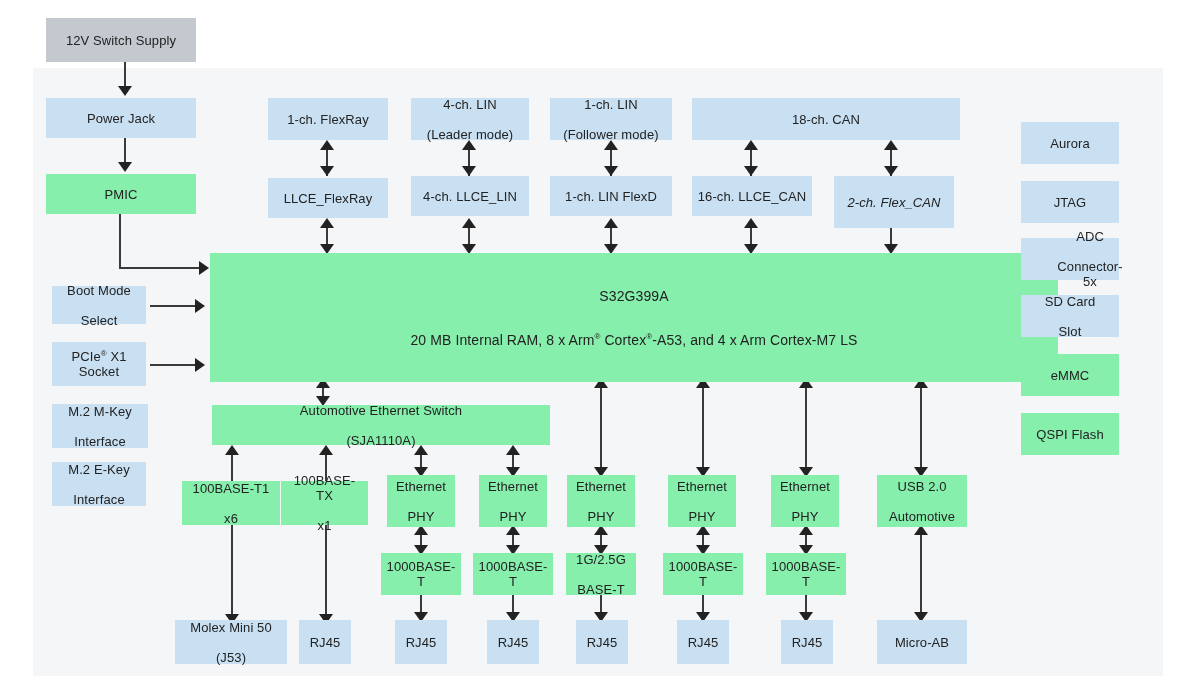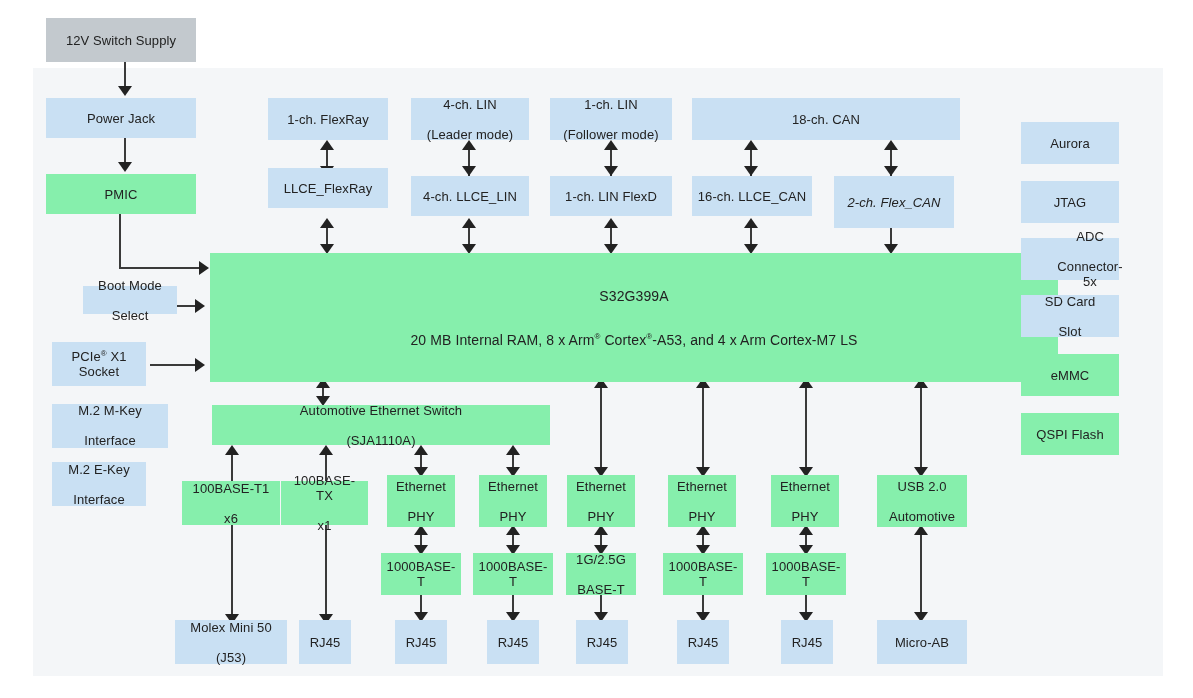--- a/index.html
+++ b/index.html
@@ -93,38 +93,38 @@
   <div class="ah ah-down" style="left:118px;top:162px;"></div>
 
   <div class="box b-dark" style="left:46px;top:174px;width:150px;height:40px;">
     <span>PMIC</span>
   </div>
 
   <div class="ln lnv" style="left:119px;top:214px;width:2px;height:55px;"></div>
   <div class="ln lnh" style="left:119px;top:267px;width:82px;height:2px;"></div>
   <div class="ah ah-right" style="left:199px;top:261px;"></div>
 
-  <div class="box b-light" style="left:52px;top:286px;width:94px;height:28px;margin-left:31px;">
+  <div class="box b-light" style="left:52px;top:286px;width:94px;height:38px;">
     <span>
       <span>Boot Mode</span><br>
       <span>Select</span>
     </span>
   </div>
   <div class="ln lnh" style="left:150px;top:305px;width:50px;height:2px;"></div>
   <div class="ah ah-right" style="left:195px;top:299px;"></div>
 
   <div class="box b-light" style="left:52px;top:342px;width:94px;height:44px;">
     <span>
       PCIe<sup>®</sup> X1<br>Socket
     </span>
   </div>
   <div class="ln lnh" style="left:150px;top:364px;width:50px;height:2px;"></div>
   <div class="ah ah-right" style="left:195px;top:358px;"></div>
 
-  <div class="box b-light" style="left:52px;top:404px;width:116px;height:44px;align-items:flex-end;">
+  <div class="box b-light" style="left:52px;top:404px;width:96px;height:44px;">
     <span>
       <span>M.2 M-Key</span><br>
       <span>Interface</span>
     </span>
   </div>
 
   <div class="box b-light" style="left:52px;top:462px;width:94px;height:44px;">
     <span>
       <span>M.2 E-Key</span><br>
       <span>Interface</span>
@@ -163,21 +163,21 @@
   <div class="ah ah-down" style="left:604px;top:166px;"></div>
 
   <div class="ln lnv" style="left:750px;top:144px;width:2px;height:32px;"></div>
   <div class="ah ah-up" style="left:744px;top:140px;"></div>
   <div class="ah ah-down" style="left:744px;top:166px;"></div>
 
   <div class="ln lnv" style="left:890px;top:144px;width:2px;height:32px;"></div>
   <div class="ah ah-up" style="left:884px;top:140px;"></div>
   <div class="ah ah-down" style="left:884px;top:166px;"></div>
 
-  <div class="box b-light" style="left:268px;top:168px;width:120px;height:40px;">
+  <div class="box b-light" style="left:268px;top:178px;width:120px;height:40px;">
     <span>LLCE_FlexRay</span>
   </div>
   <div class="box b-light" style="left:411px;top:176px;width:118px;height:40px;">
     <span>4-ch. LLCE_LIN</span>
   </div>
   <div class="box b-light" style="left:550px;top:176px;width:122px;height:40px;">
     <span>1-ch. LIN FlexD</span>
   </div>
   <div class="box b-light" style="left:692px;top:176px;width:120px;height:40px;">
     <span>16-ch. LLCE_CAN</span>

